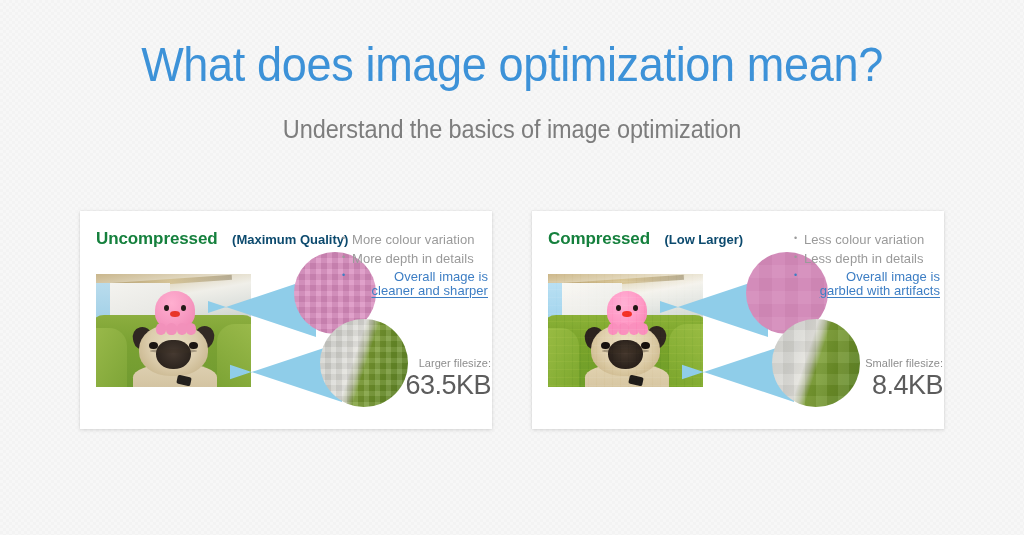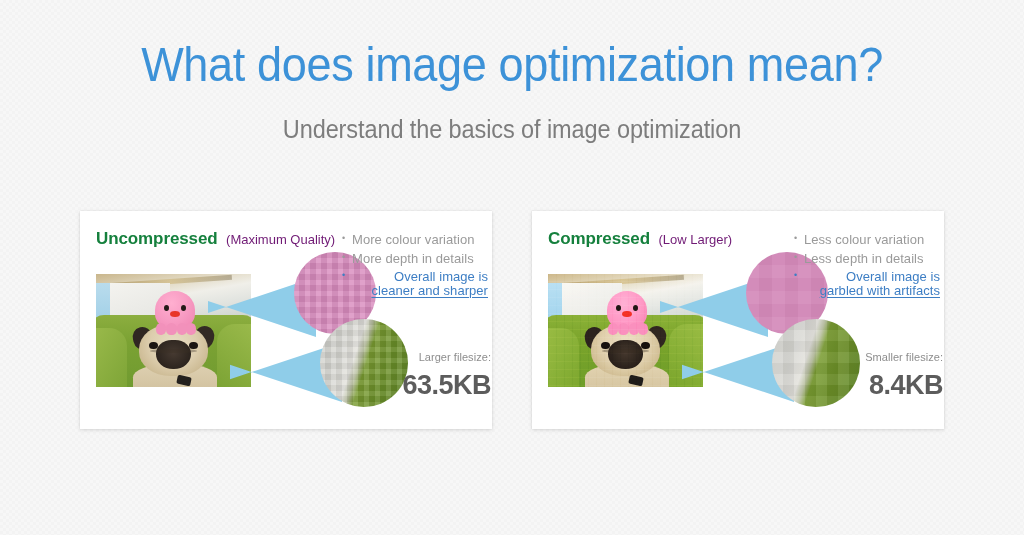--- a/index.html
+++ b/index.html
@@ -68,24 +68,24 @@
     left: 16px;
     white-space: nowrap;
   }
   .card-heading .main {
     color: #15803d;
     font-size: 17px;
     font-weight: 700;
     letter-spacing: -0.1px;
   }
   .card-heading .sub {
-    color: #701a75;
+    color: #0c4a6e;
     font-size: 13px;
-    font-weight: 400;
-    margin-left: 4px;
+    font-weight: 700;
+    margin-left: 10px;
   }
 
   
   .bullets {
     position: absolute;
     left: 262px;
     top: 22px;
     width: 146px;
   }
   .bullet {
@@ -123,22 +123,22 @@
     text-align: right;
   }
   .filesize .label {
     color: #8d8d8d;
     font-size: 11px;
     letter-spacing: 0.05px;
   }
   .filesize .value {
     color: #5c5c5c;
     font-size: 27px;
-    font-weight: 700;
-    margin-top: 7px;
+    font-weight: 400;
+    margin-top: 1px;
     letter-spacing: -0.5px;
   }
 
   
   .photo {
     position: absolute;
     left: 16px;
     top: 63px;
     width: 155px;
     height: 113px;

